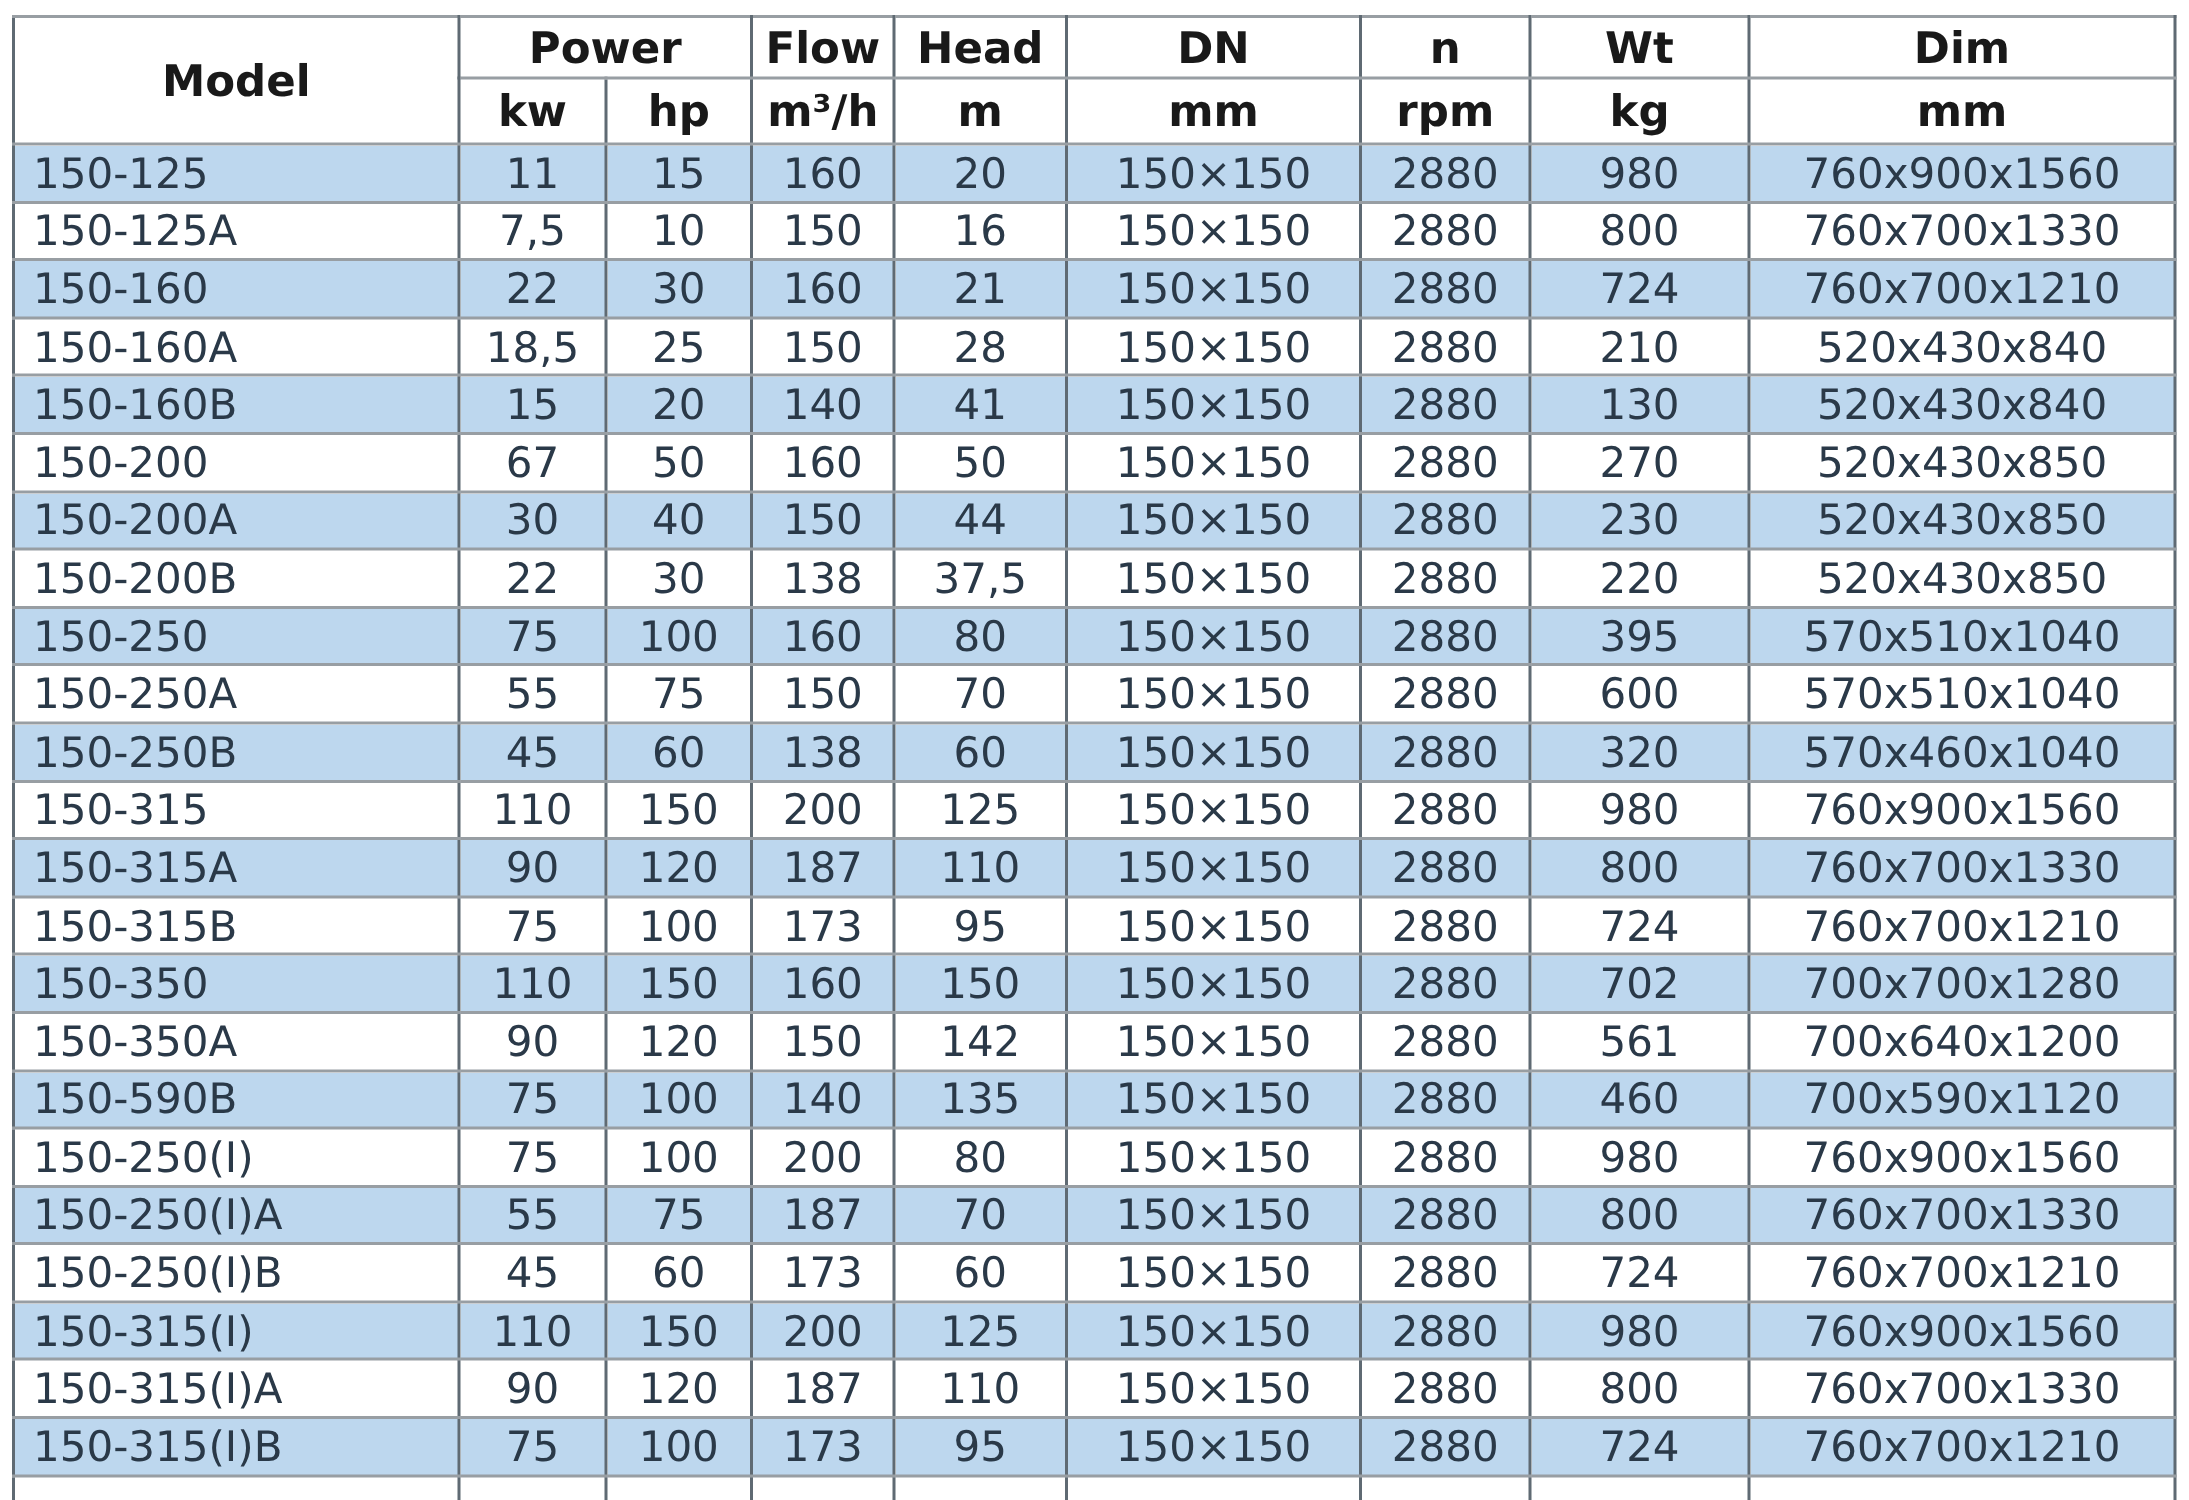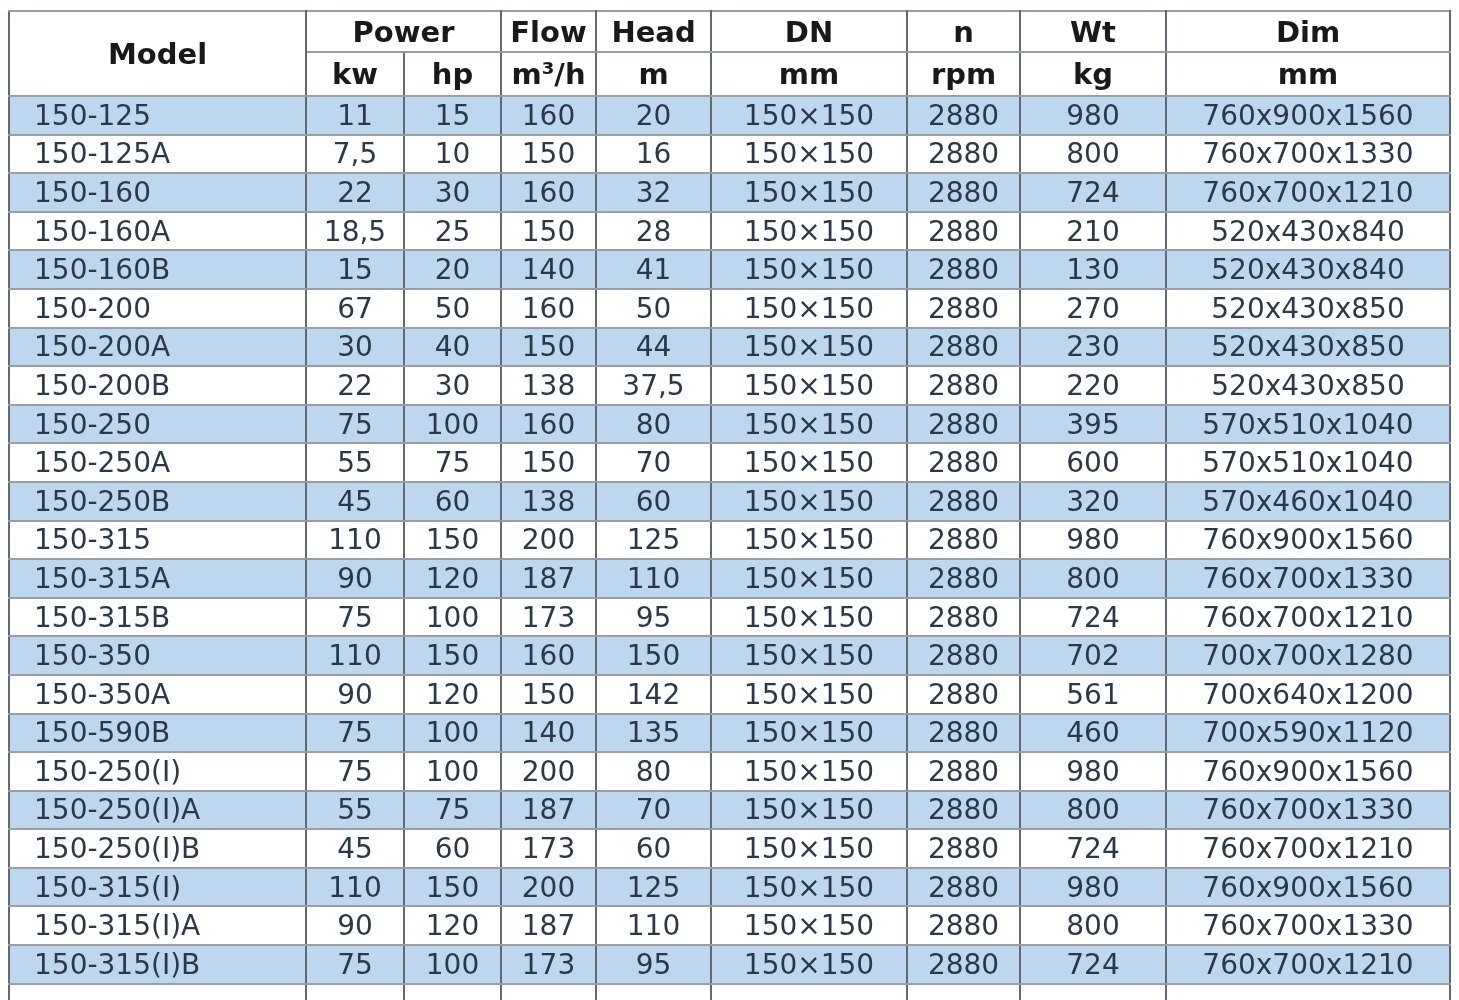--- a/index.html
+++ b/index.html
@@ -40,21 +40,21 @@
     text-align: center;
   }
   thead tr.h1 { height: 41px; }
   thead tr.h2 { height: 44px; padding-left: 24px; }
   tbody td {
     font-size: 28px;
     color: #2a3948;
     text-align: center;
   }
   tbody tr { height: 38.6px; }
-  td.model-col, th.model-col { text-align: left; padding-left: 24px; }
+  td.model-col, th.model-col { text-align: left; padding-left: 12px; }
   tr.band-blue td { background: #bdd7ee; }
   tr.band-white td { background: #ffffff; }
   tr.partial { height: 40px; }
   tr.partial td { background: #ffffff; }
 </style>
 </head>
 <body>
 
 <div class="table-wrap">
   <table class="spec-table">
@@ -112,21 +112,21 @@
           <td>150×150</td>
           <td>2880</td>
           <td>800</td>
           <td>760x700x1330</td>
         </tr>
         <tr class="band-blue">
           <td class="model-col">150-160</td>
           <td>22</td>
           <td>30</td>
           <td>160</td>
-          <td>32</td>
+          <td>21</td>
           <td>150×150</td>
           <td>2880</td>
           <td>724</td>
           <td>760x700x1210</td>
         </tr>
         <tr class="band-white">
           <td class="model-col">150-160A</td>
           <td>18,5</td>
           <td>25</td>
           <td>150</td>

